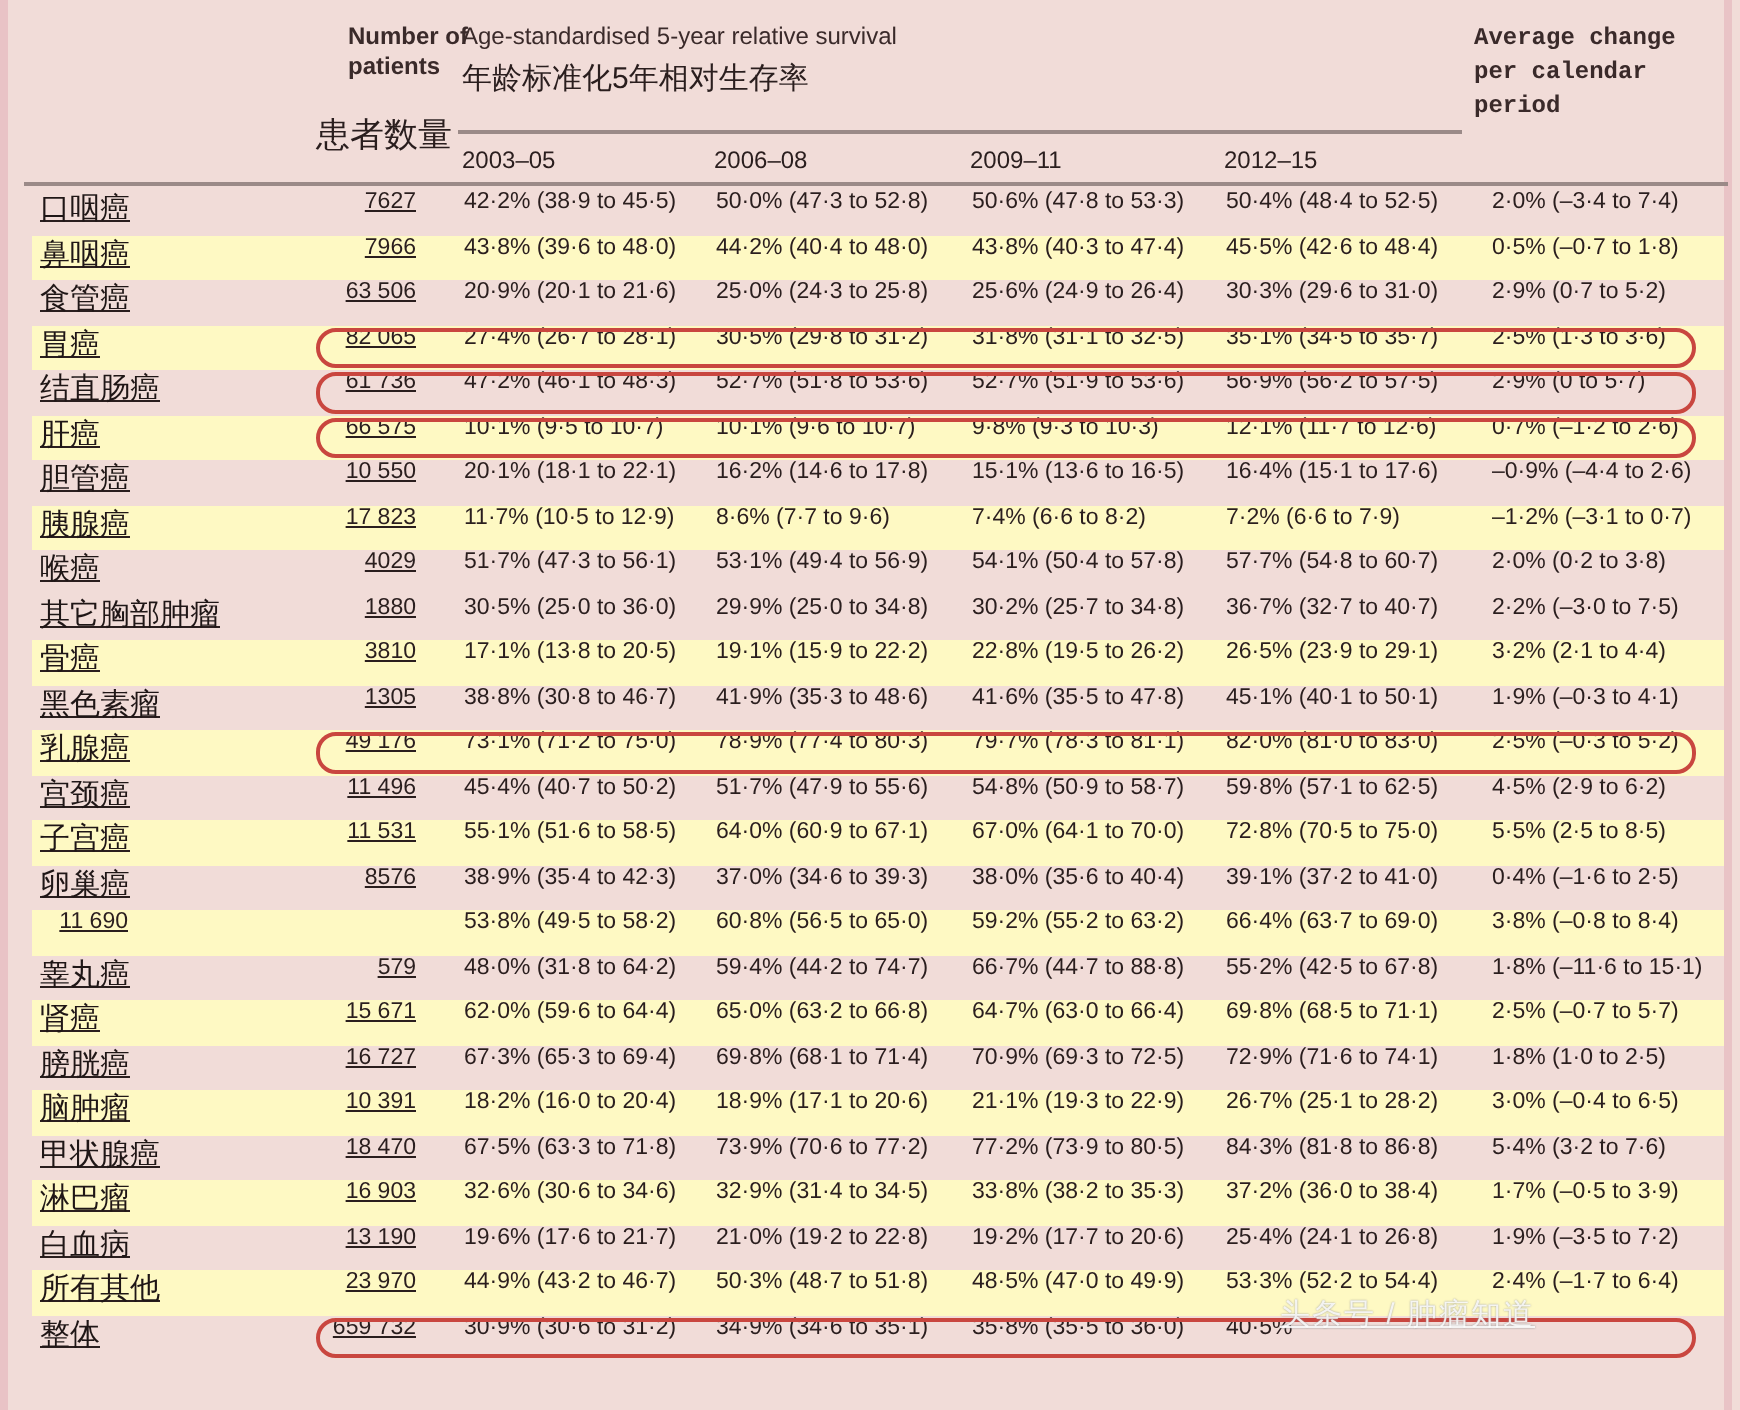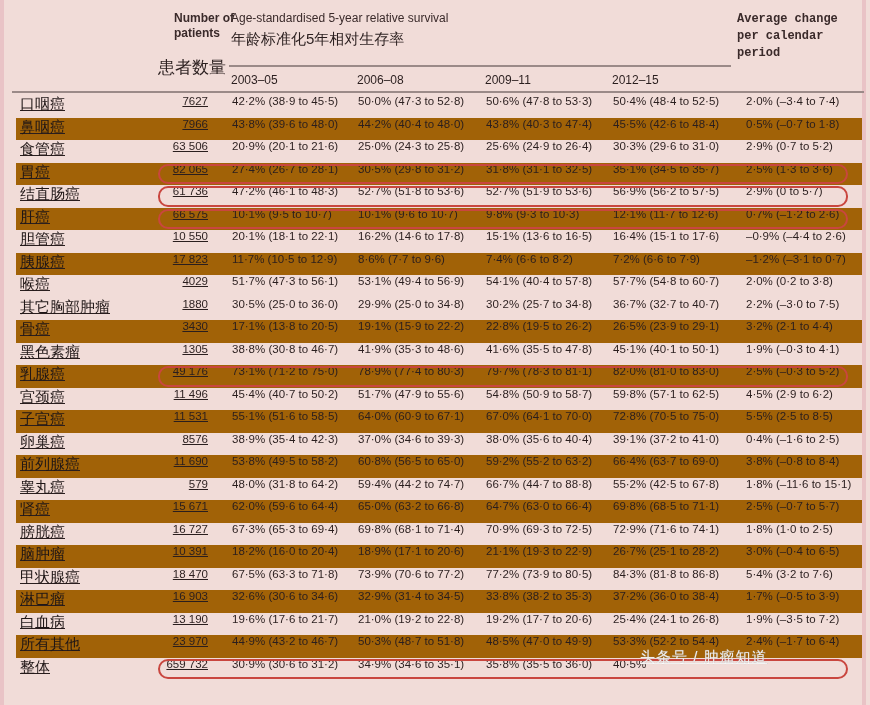--- a/index.html
+++ b/index.html
@@ -21,21 +21,21 @@
   .h-num-cn { position: absolute; left: 158px; top: 56px; font-size: 17px; color: #2a1e1e; }
   .h-surv { position: absolute; left: 231px; top: 11px; font-size: 12px; font-weight: normal; color: #3a2a2a; }
   .h-surv-cn { position: absolute; left: 231px; top: 30px; font-size: 15px; color: #2a1e1e; }
   .h-avg { position: absolute; left: 737px; top: 11px; font-size: 12px; line-height: 17px; font-weight: bold; color: #3a2a2a; width: 125px; font-family: Liberation Mono, monospace; }
   .h-rule { position: absolute; left: 229px; top: 65px; width: 502px; height: 2px; background: #9b8a88; }
   .period { position: absolute; top: 73px; font-size: 12px; color: #2a1e1e; }
   .main-rule { position: absolute; left: 12px; top: 91px; width: 852px; height: 2px; background: #9b8a88; }
 
   .rows { position: absolute; left: 16px; top: 95px; width: 846px; }
   .row { position: relative; height: 22.5px; display: flex; align-items: flex-start; font-size: 11.5px; text-decoration: underline; }
-  .row.alt { background: #a16207; }
+  .row.alt { background: #fef9c3; }
   .row .name { width: 140px; padding-left: 4px; font-size: 15px; color: #1f1616; white-space: nowrap; }
   .row .num { width: 48px; text-align: right; padding-right: 12px; box-sizing: content-box; }
   .row .c { white-space: nowrap; }
   .row .c1 { position: absolute; left: 216px; }
   .row .c2 { position: absolute; left: 342px; }
   .row .c3 { position: absolute; left: 470px; }
   .row .c4 { position: absolute; left: 597px; }
   .row .c5 { position: absolute; left: 730px; }
   .row.hl::after {
     content: ""; position: absolute; left: 142px; right: 14px; top: 1px; bottom: 1px;
@@ -136,36 +136,36 @@
       <span class="c c2">8·6% (7·7 to 9·6)</span>
       <span class="c c3">7·4% (6·6 to 8·2)</span>
       <span class="c c4">7·2% (6·6 to 7·9)</span>
       <span class="c c5">–1·2% (–3·1 to 0·7)</span>
     </div>
     <div class="row">
       <span class="name">喉癌</span>
       <span class="num">4029</span>
       <span class="c c1">51·7% (47·3 to 56·1)</span>
       <span class="c c2">53·1% (49·4 to 56·9)</span>
-      <span class="c c3">54·1% (40·4 to 57·8)</span>
+      <span class="c c3">54·1% (50·4 to 57·8)</span>
       <span class="c c4">57·7% (54·8 to 60·7)</span>
       <span class="c c5">2·0% (0·2 to 3·8)</span>
     </div>
     <div class="row">
       <span class="name">其它胸部肿瘤</span>
       <span class="num">1880</span>
       <span class="c c1">30·5% (25·0 to 36·0)</span>
       <span class="c c2">29·9% (25·0 to 34·8)</span>
       <span class="c c3">30·2% (25·7 to 34·8)</span>
       <span class="c c4">36·7% (32·7 to 40·7)</span>
       <span class="c c5">2·2% (–3·0 to 7·5)</span>
     </div>
     <div class="row alt">
       <span class="name">骨癌</span>
-      <span class="num">3430</span>
+      <span class="num">3810</span>
       <span class="c c1">17·1% (13·8 to 20·5)</span>
       <span class="c c2">19·1% (15·9 to 22·2)</span>
       <span class="c c3">22·8% (19·5 to 26·2)</span>
       <span class="c c4">26·5% (23·9 to 29·1)</span>
       <span class="c c5">3·2% (2·1 to 4·4)</span>
     </div>
     <div class="row">
       <span class="name">黑色素瘤</span>
       <span class="num">1305</span>
       <span class="c c1">38·8% (30·8 to 46·7)</span>
@@ -204,21 +204,20 @@
     <div class="row">
       <span class="name">卵巢癌</span>
       <span class="num">8576</span>
       <span class="c c1">38·9% (35·4 to 42·3)</span>
       <span class="c c2">37·0% (34·6 to 39·3)</span>
       <span class="c c3">38·0% (35·6 to 40·4)</span>
       <span class="c c4">39·1% (37·2 to 41·0)</span>
       <span class="c c5">0·4% (–1·6 to 2·5)</span>
     </div>
     <div class="row alt">
-      <span class="name">前列腺癌</span>
       <span class="num">11 690</span>
       <span class="c c1">53·8% (49·5 to 58·2)</span>
       <span class="c c2">60·8% (56·5 to 65·0)</span>
       <span class="c c3">59·2% (55·2 to 63·2)</span>
       <span class="c c4">66·4% (63·7 to 69·0)</span>
       <span class="c c5">3·8% (–0·8 to 8·4)</span>
     </div>
     <div class="row">
       <span class="name">睾丸癌</span>
       <span class="num">579</span>

